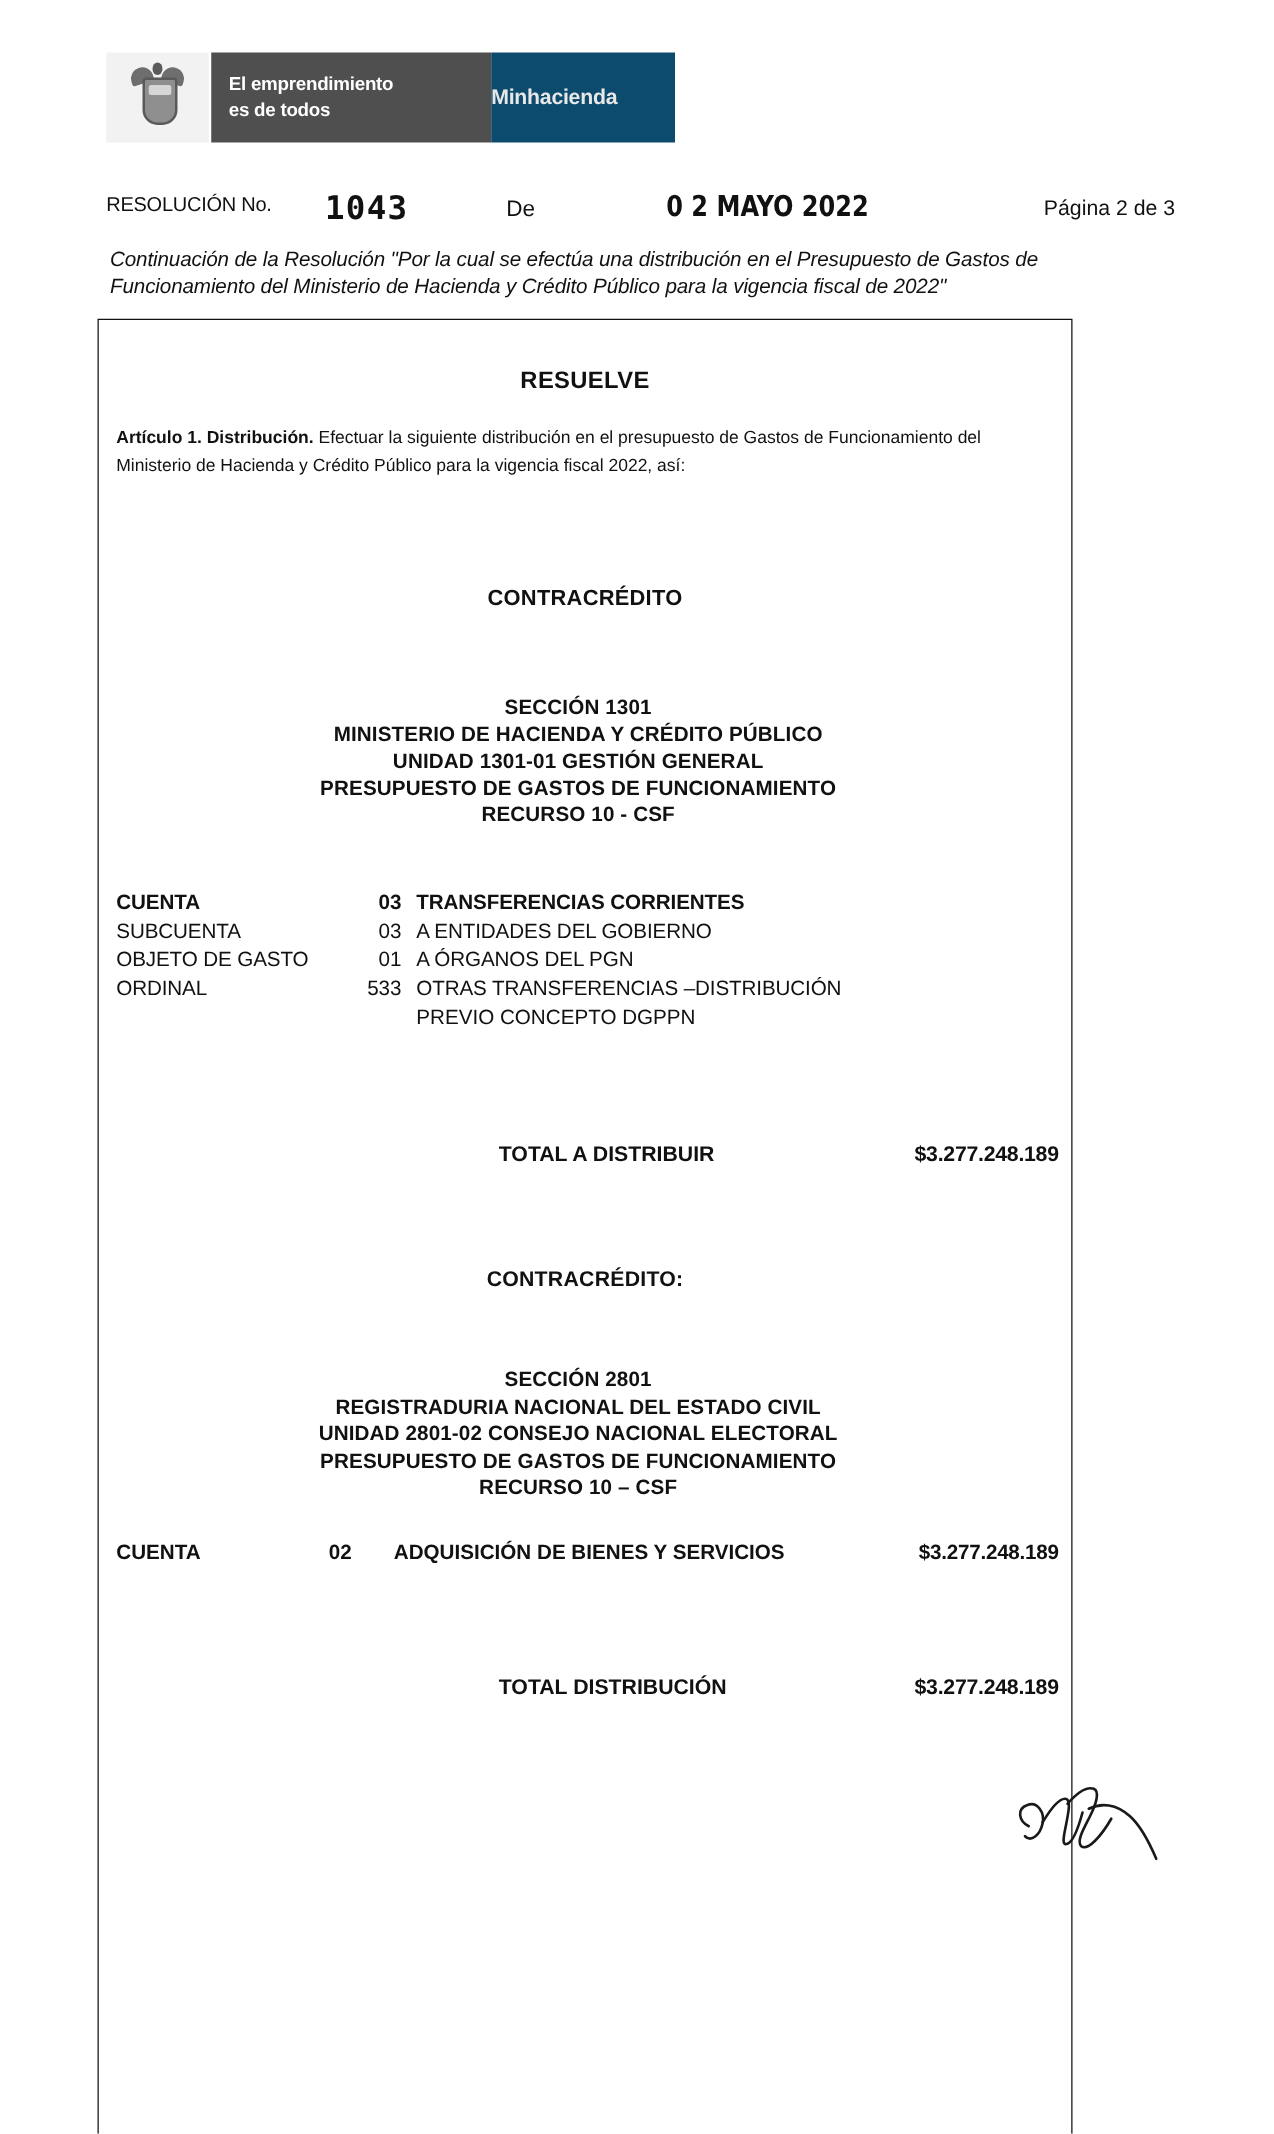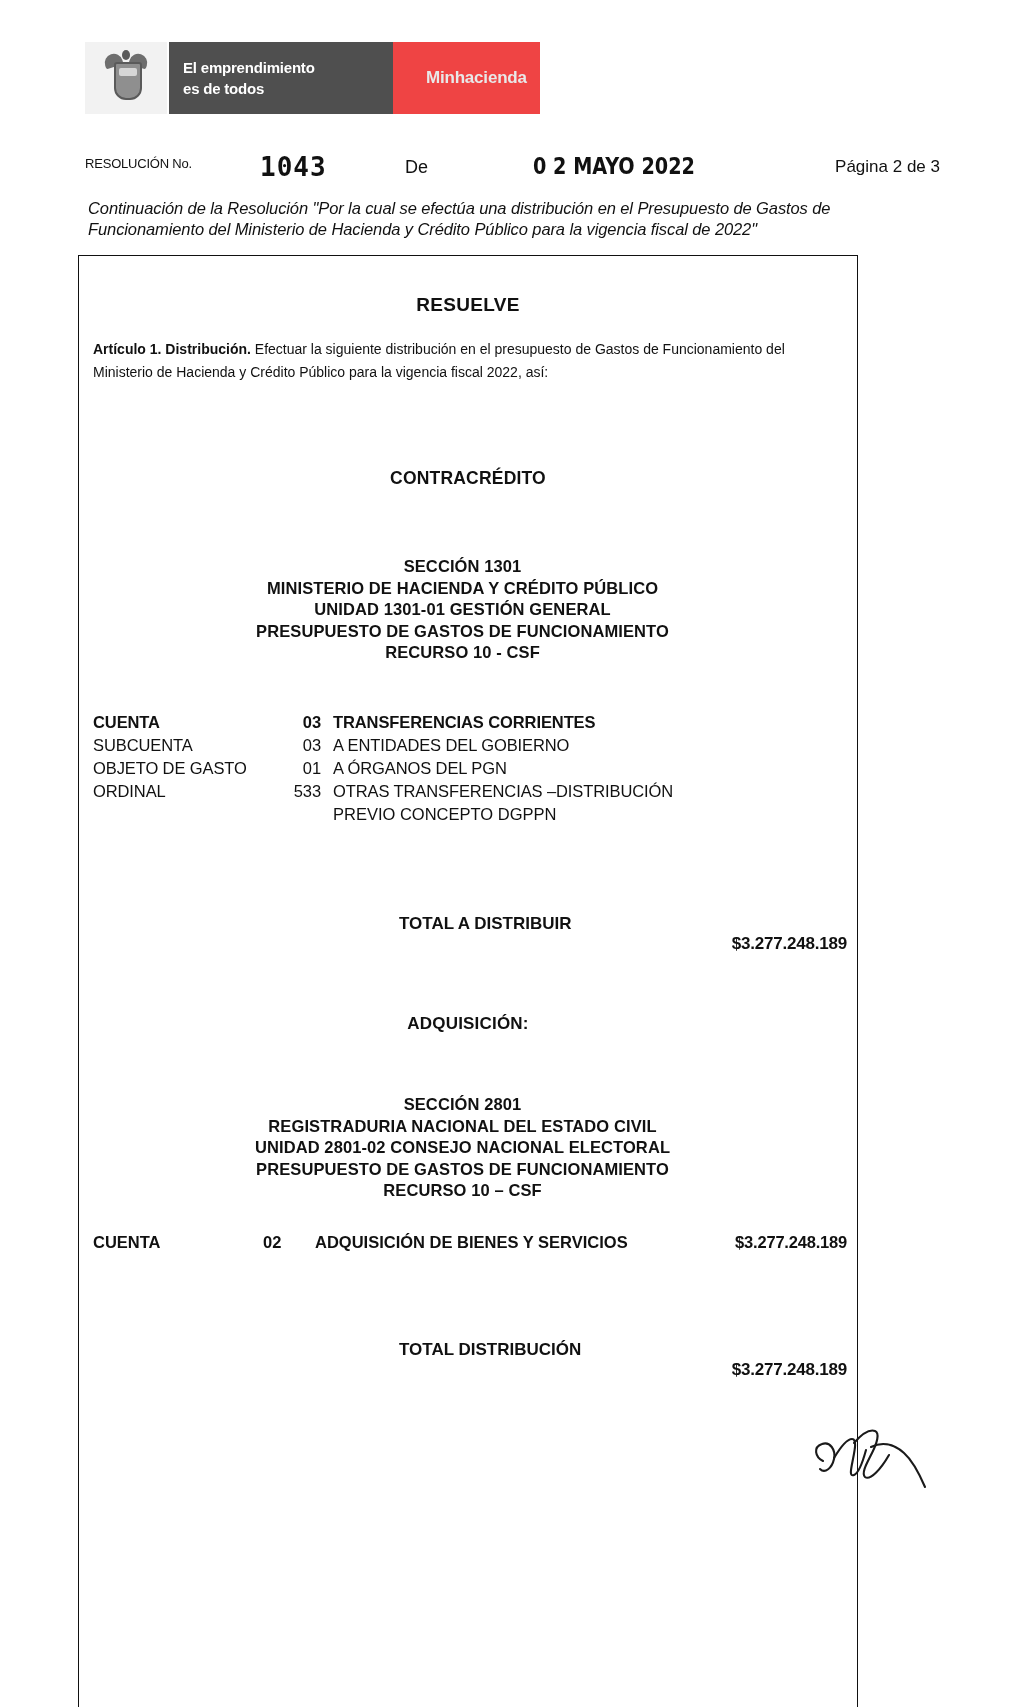--- a/index.html
+++ b/index.html
@@ -95,45 +95,45 @@
   .brand-cell .brand-text {
     color: #ffffff;
     font-weight: bold;
     font-size: 15px;
     line-height: 21px;
     letter-spacing: -0.2px;
     white-space: pre-line;
   }
   .minhacienda-cell {
     flex: 1 1 auto;
-    background: #ef4444;
+    background: #0c4a6e;
     display: flex;
     align-items: center;
-    padding-left: 33px;
+    padding-left: 0;
   }
   .minhacienda-cell .mh-text {
     color: #e8e8e8;
     font-weight: bold;
     font-size: 17px;
     letter-spacing: -0.2px;
   }
 
   
   .res-line {
     position: absolute;
     left: 85px;
     top: 152px;
     width: 855px;
     height: 30px;
   }
   .res-label {
     position: absolute;
     left: 0;
     top: 4px;
-    font-size: 13px;
+    font-size: 16px;
     letter-spacing: -0.2px;
     text-align: right;
   }
   .res-number {
     position: absolute;
     left: 175px;
     top: 0px;
     font-family: "DejaVu Sans Mono", monospace;
     font-weight: bold;
     font-size: 26px;
@@ -264,21 +264,20 @@
 
   
   .total-row {
     position: absolute;
     left: 14px;
     right: 10px;
     display: flex;
     align-items: baseline;
     font-weight: bold;
     font-size: 17px;
-    flex-direction: column;
   }
   .total-row .t-label {
     flex: 0 0 auto;
     margin-left: 306px;
   }
   .total-row .t-amount {
     margin-left: auto;
     letter-spacing: -0.2px;
   }
   .total-distribuir { top: 658px; }
@@ -393,21 +392,21 @@
           <span class="acct-desc">OTRAS TRANSFERENCIAS –DISTRIBUCIÓN</span>
         </div>
         <div class="acct-cont">PREVIO CONCEPTO DGPPN</div>
       </div>
 
       <div class="total-row total-distribuir">
         <span class="t-label">TOTAL A  DISTRIBUIR</span>
         <span class="t-amount">$3.277.248.189</span>
       </div>
 
-      <div class="distribucion-label">ADQUISICIÓN:</div>
+      <div class="distribucion-label">CONTRACRÉDITO:</div>
 
       <div class="section-block section-block-2">
         <div>SECCIÓN 2801</div>
         <div>REGISTRADURIA NACIONAL DEL ESTADO CIVIL</div>
         <div>UNIDAD 2801-02 CONSEJO NACIONAL ELECTORAL</div>
         <div>PRESUPUESTO DE GASTOS DE FUNCIONAMIENTO</div>
         <div>RECURSO 10 – CSF</div>
       </div>
 
       <div class="acct-amount-row">

